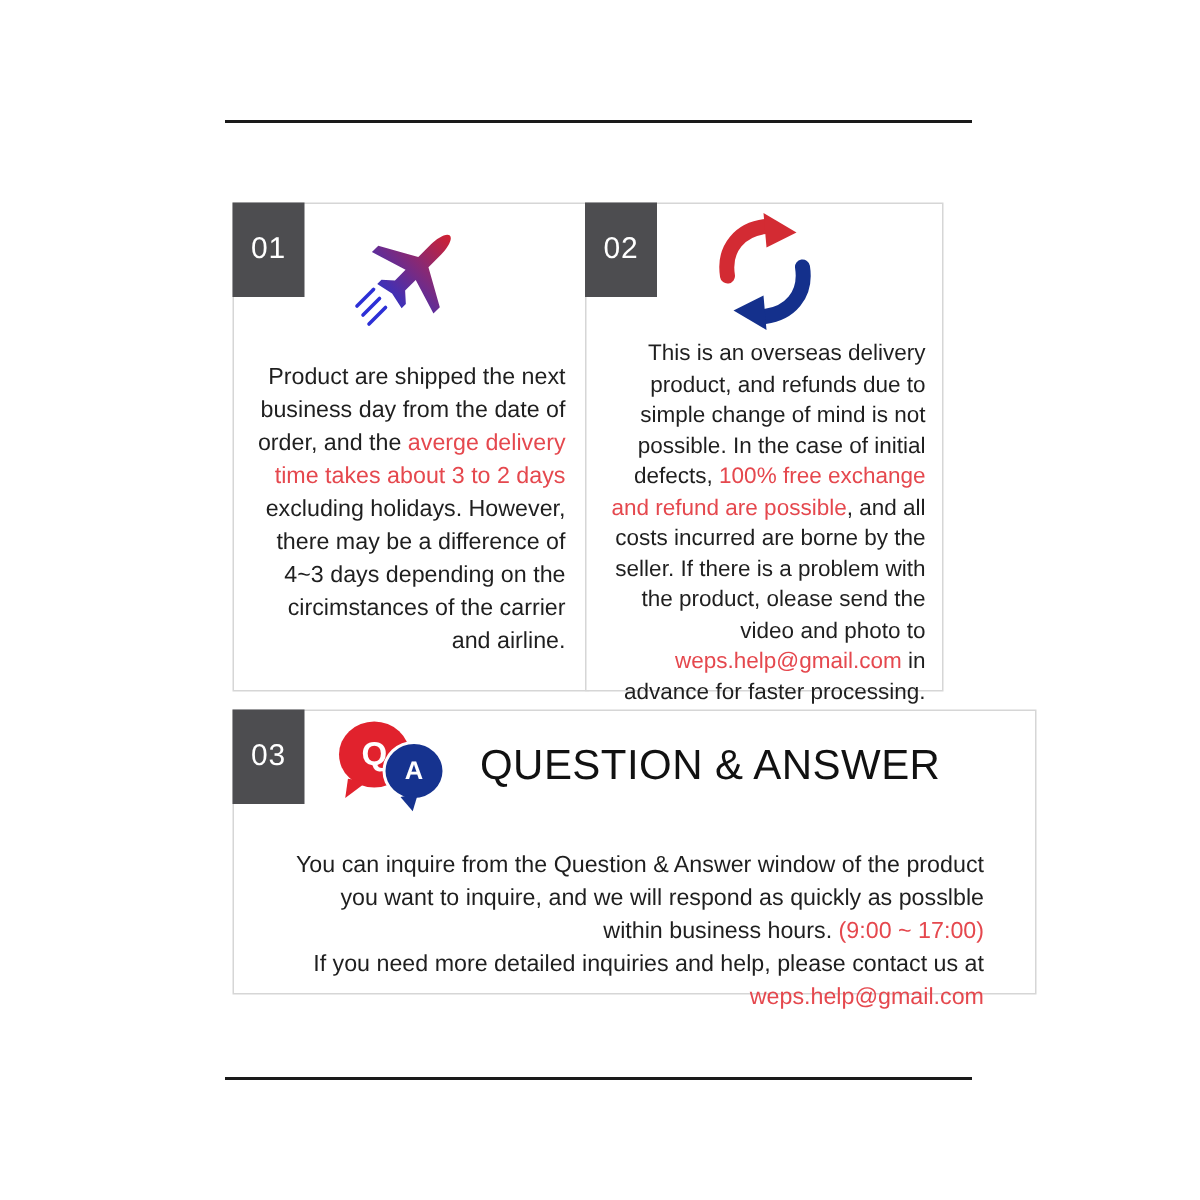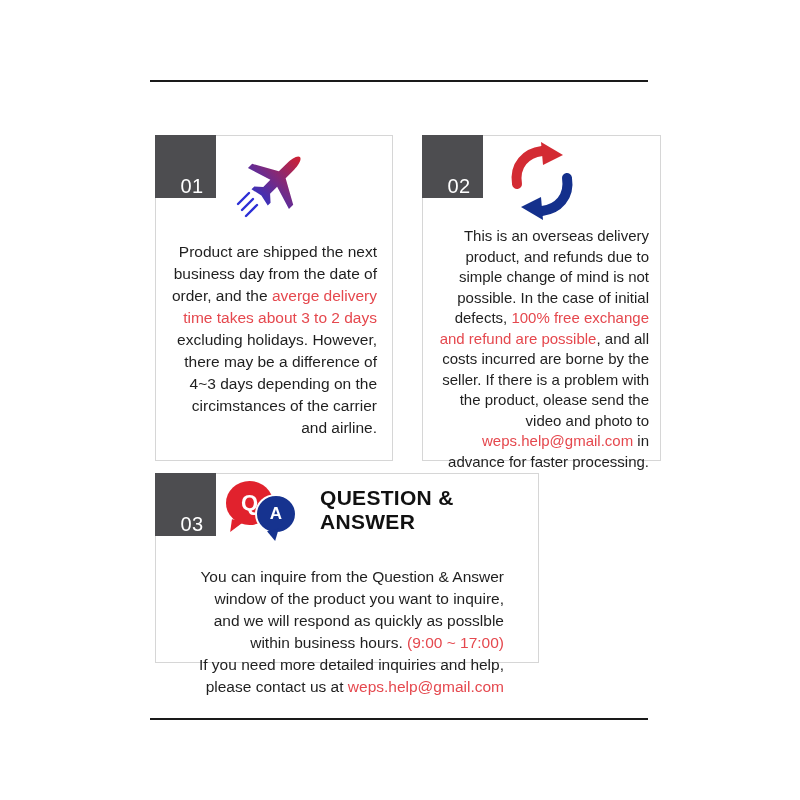--- a/index.html
+++ b/index.html
@@ -16,27 +16,27 @@
     font-family:"Liberation Sans", sans-serif;color:var(--ink);
   }
   .rule{position:absolute;left:150px;width:498px;height:2px;background:#1a1a1a;}
   .rule-top{top:80px;}
   .rule-bottom{top:718px;}
 
   .card{
     position:absolute;background:#ffffff;border:1px solid var(--border);box-sizing:border-box;
   }
   .card-1{left:155px;top:135px;width:238px;height:326px;}
-  .card-2{left:422px;top:135px;width:239px;height:326px;}
-  .card-3{left:155px;top:473px;width:384px;height:190px;}
+  .card-2{left:390px;top:135px;width:239px;height:326px;}
+  .card-3{left:155px;top:473px;width:536px;height:190px;}
 
   .badge{
     position:absolute;left:-1px;top:-1px;width:48px;height:63px;background:var(--badge);
     color:#ffffff;font-size:20px;font-weight:500;letter-spacing:0.5px;
-    display:flex;align-items:flex-end;justify-content:center;z-index:3;padding-left:13px;
+    display:flex;align-items:center;justify-content:center;z-index:3;
   }
 
   .icon-area{display:flex;justify-content:center;align-items:flex-start;}
   .card-1 .icon-area{height:98px;padding-top:7px;}
   .card-2 .icon-area{height:84px;padding-top:6px;}
 
   .para{
     text-align:right;color:var(--ink);
   }
   .card-1 .para{font-size:15.5px;line-height:22px;padding:0 15px;}
@@ -60,21 +60,21 @@
   .bubble-a{
     position:absolute;left:29px;top:13px;width:38px;height:36px;border-radius:50%;
     background:var(--bubble-blue);border:2px solid #ffffff;color:#fff;font-weight:bold;font-size:17px;
     display:flex;align-items:center;justify-content:center;z-index:2;box-sizing:content-box;
   }
   .bubble-a::after{
     content:"";position:absolute;left:11px;bottom:-9px;width:0;height:0;
     border-top:11px solid var(--bubble-blue);border-left:6px solid transparent;border-right:6px solid transparent;
     transform:rotate(-12deg);
   }
-  .qa-title{font-size:21px;letter-spacing:0.3px;font-weight:700;color:#111;margin-left:18px;margin-top:8px;}
+  .qa-title{font-size:28px;letter-spacing:0.3px;font-weight:400;color:#111;margin-left:18px;margin-top:8px;}
   .qa-body{
     padding:29px 34px 0 41px;font-size:15.5px;line-height:22px;color:var(--ink);text-align:right;
   }
 </style>
 </head>
 <body>
 
 <div class="page">
 
   <div class="rule rule-top"></div>

